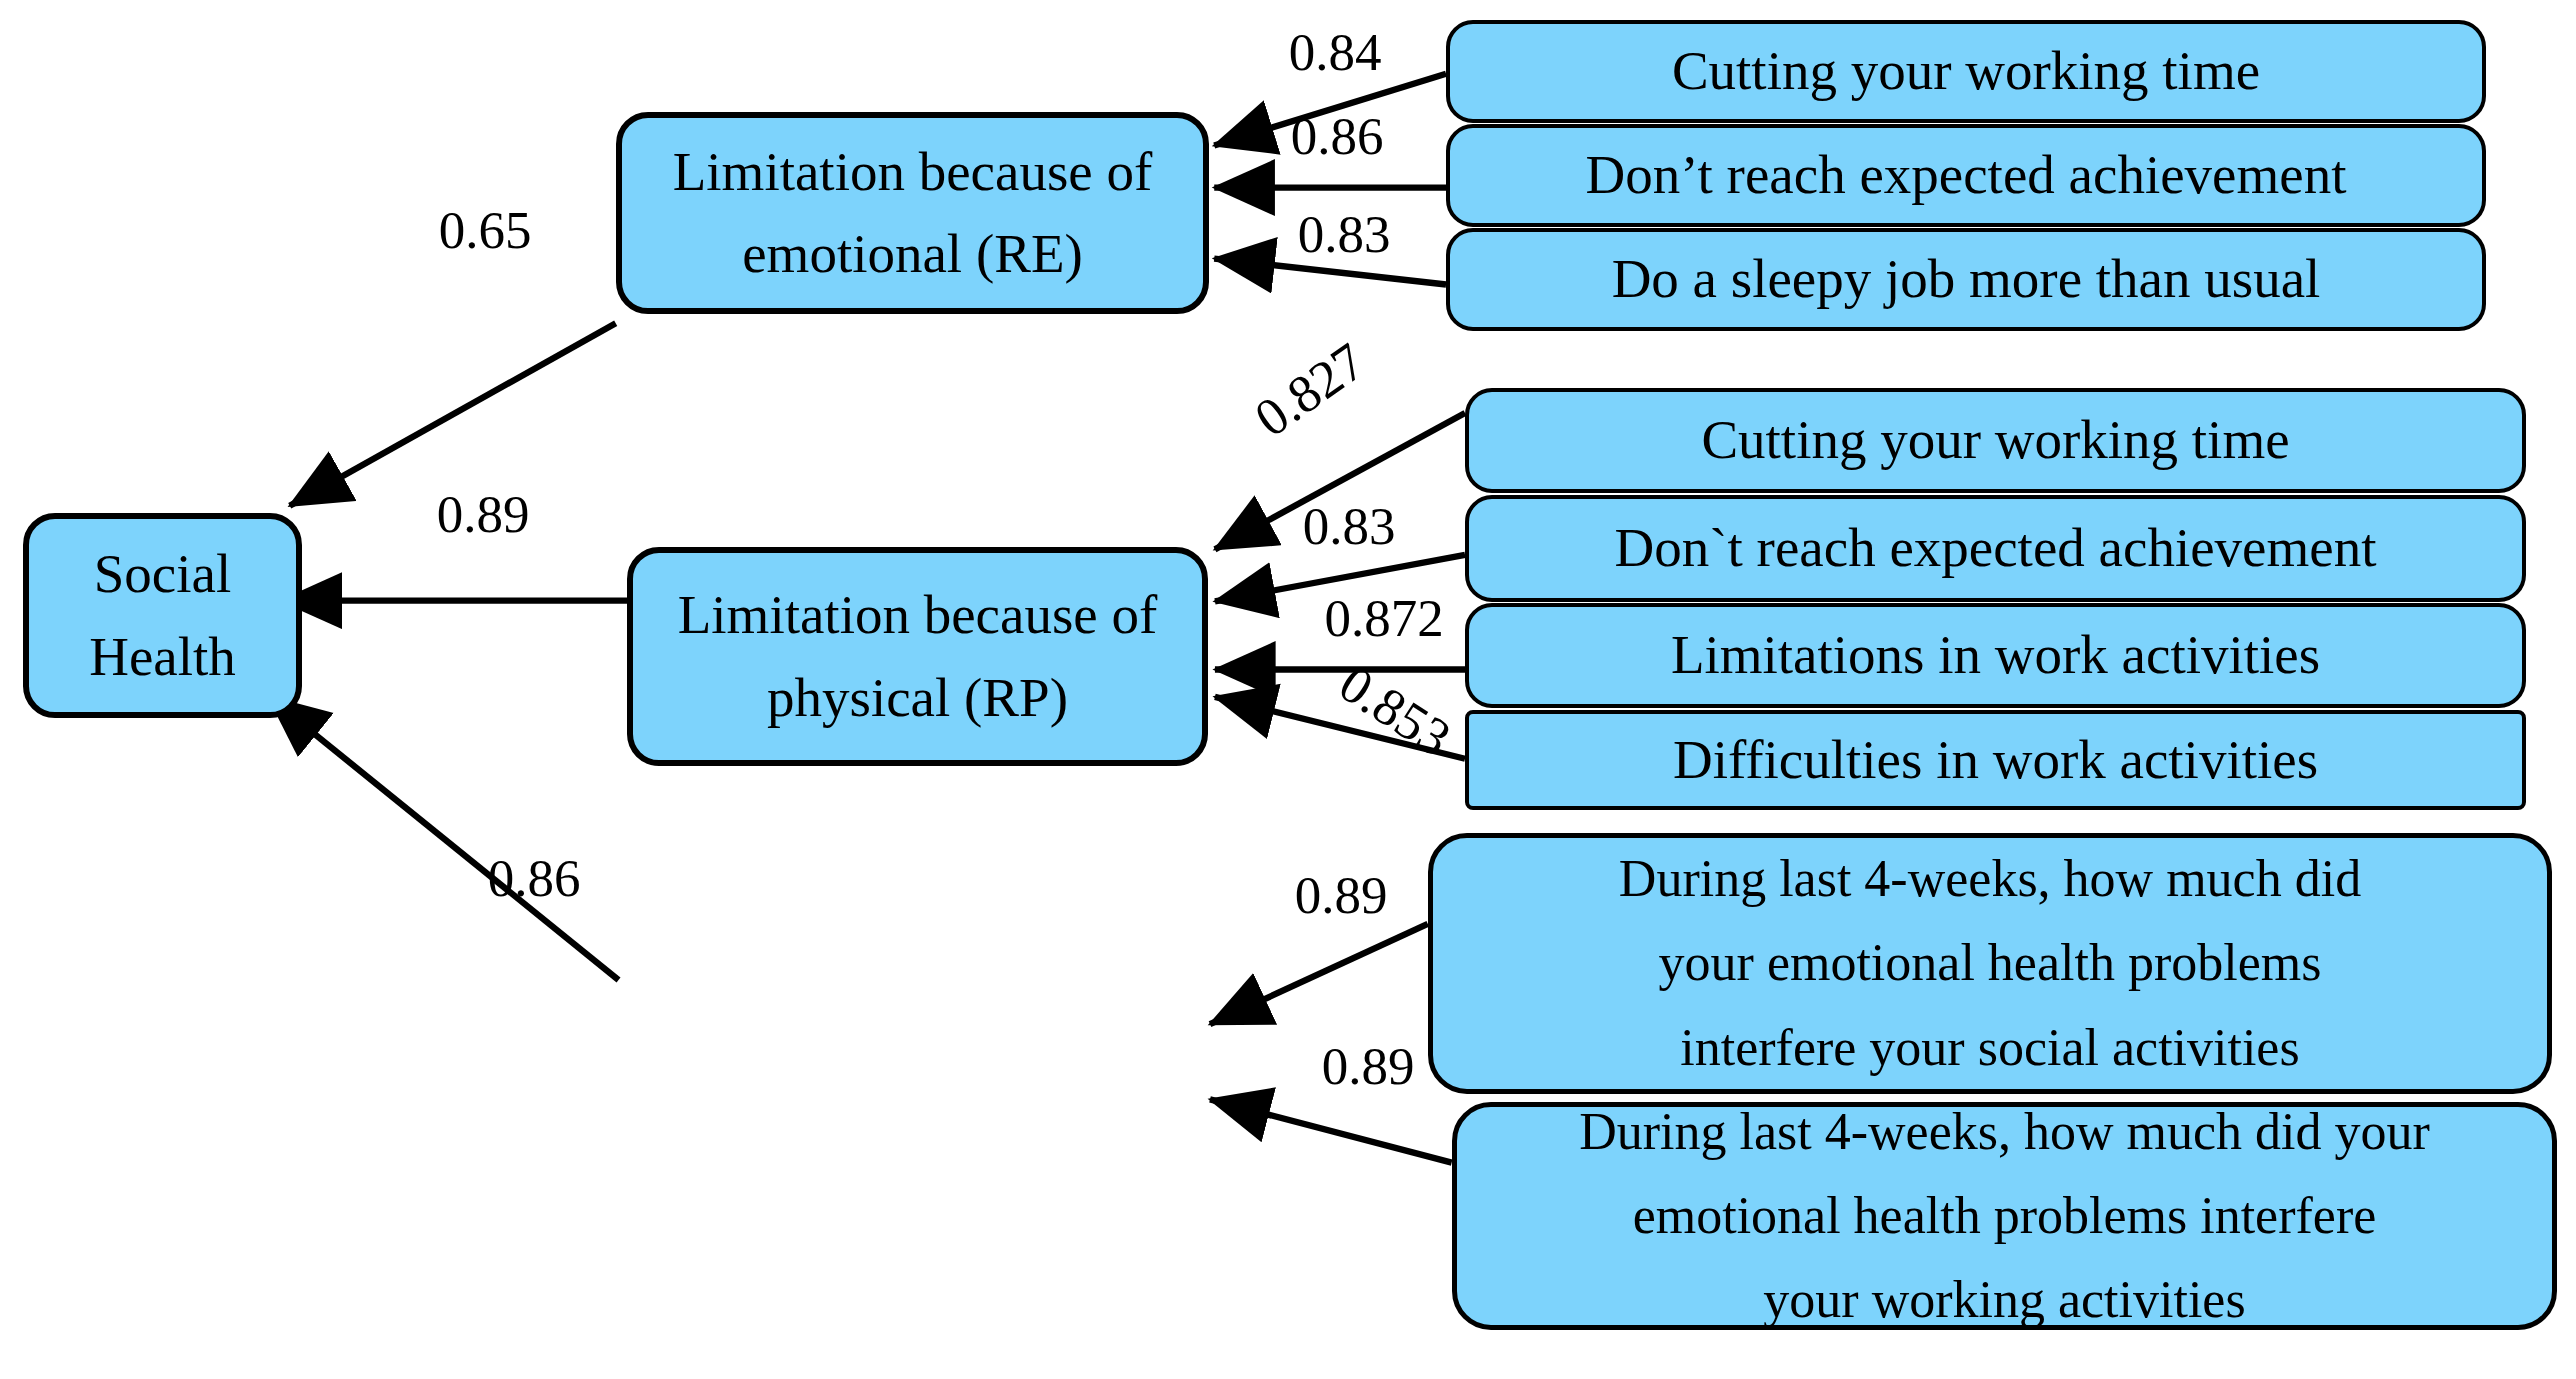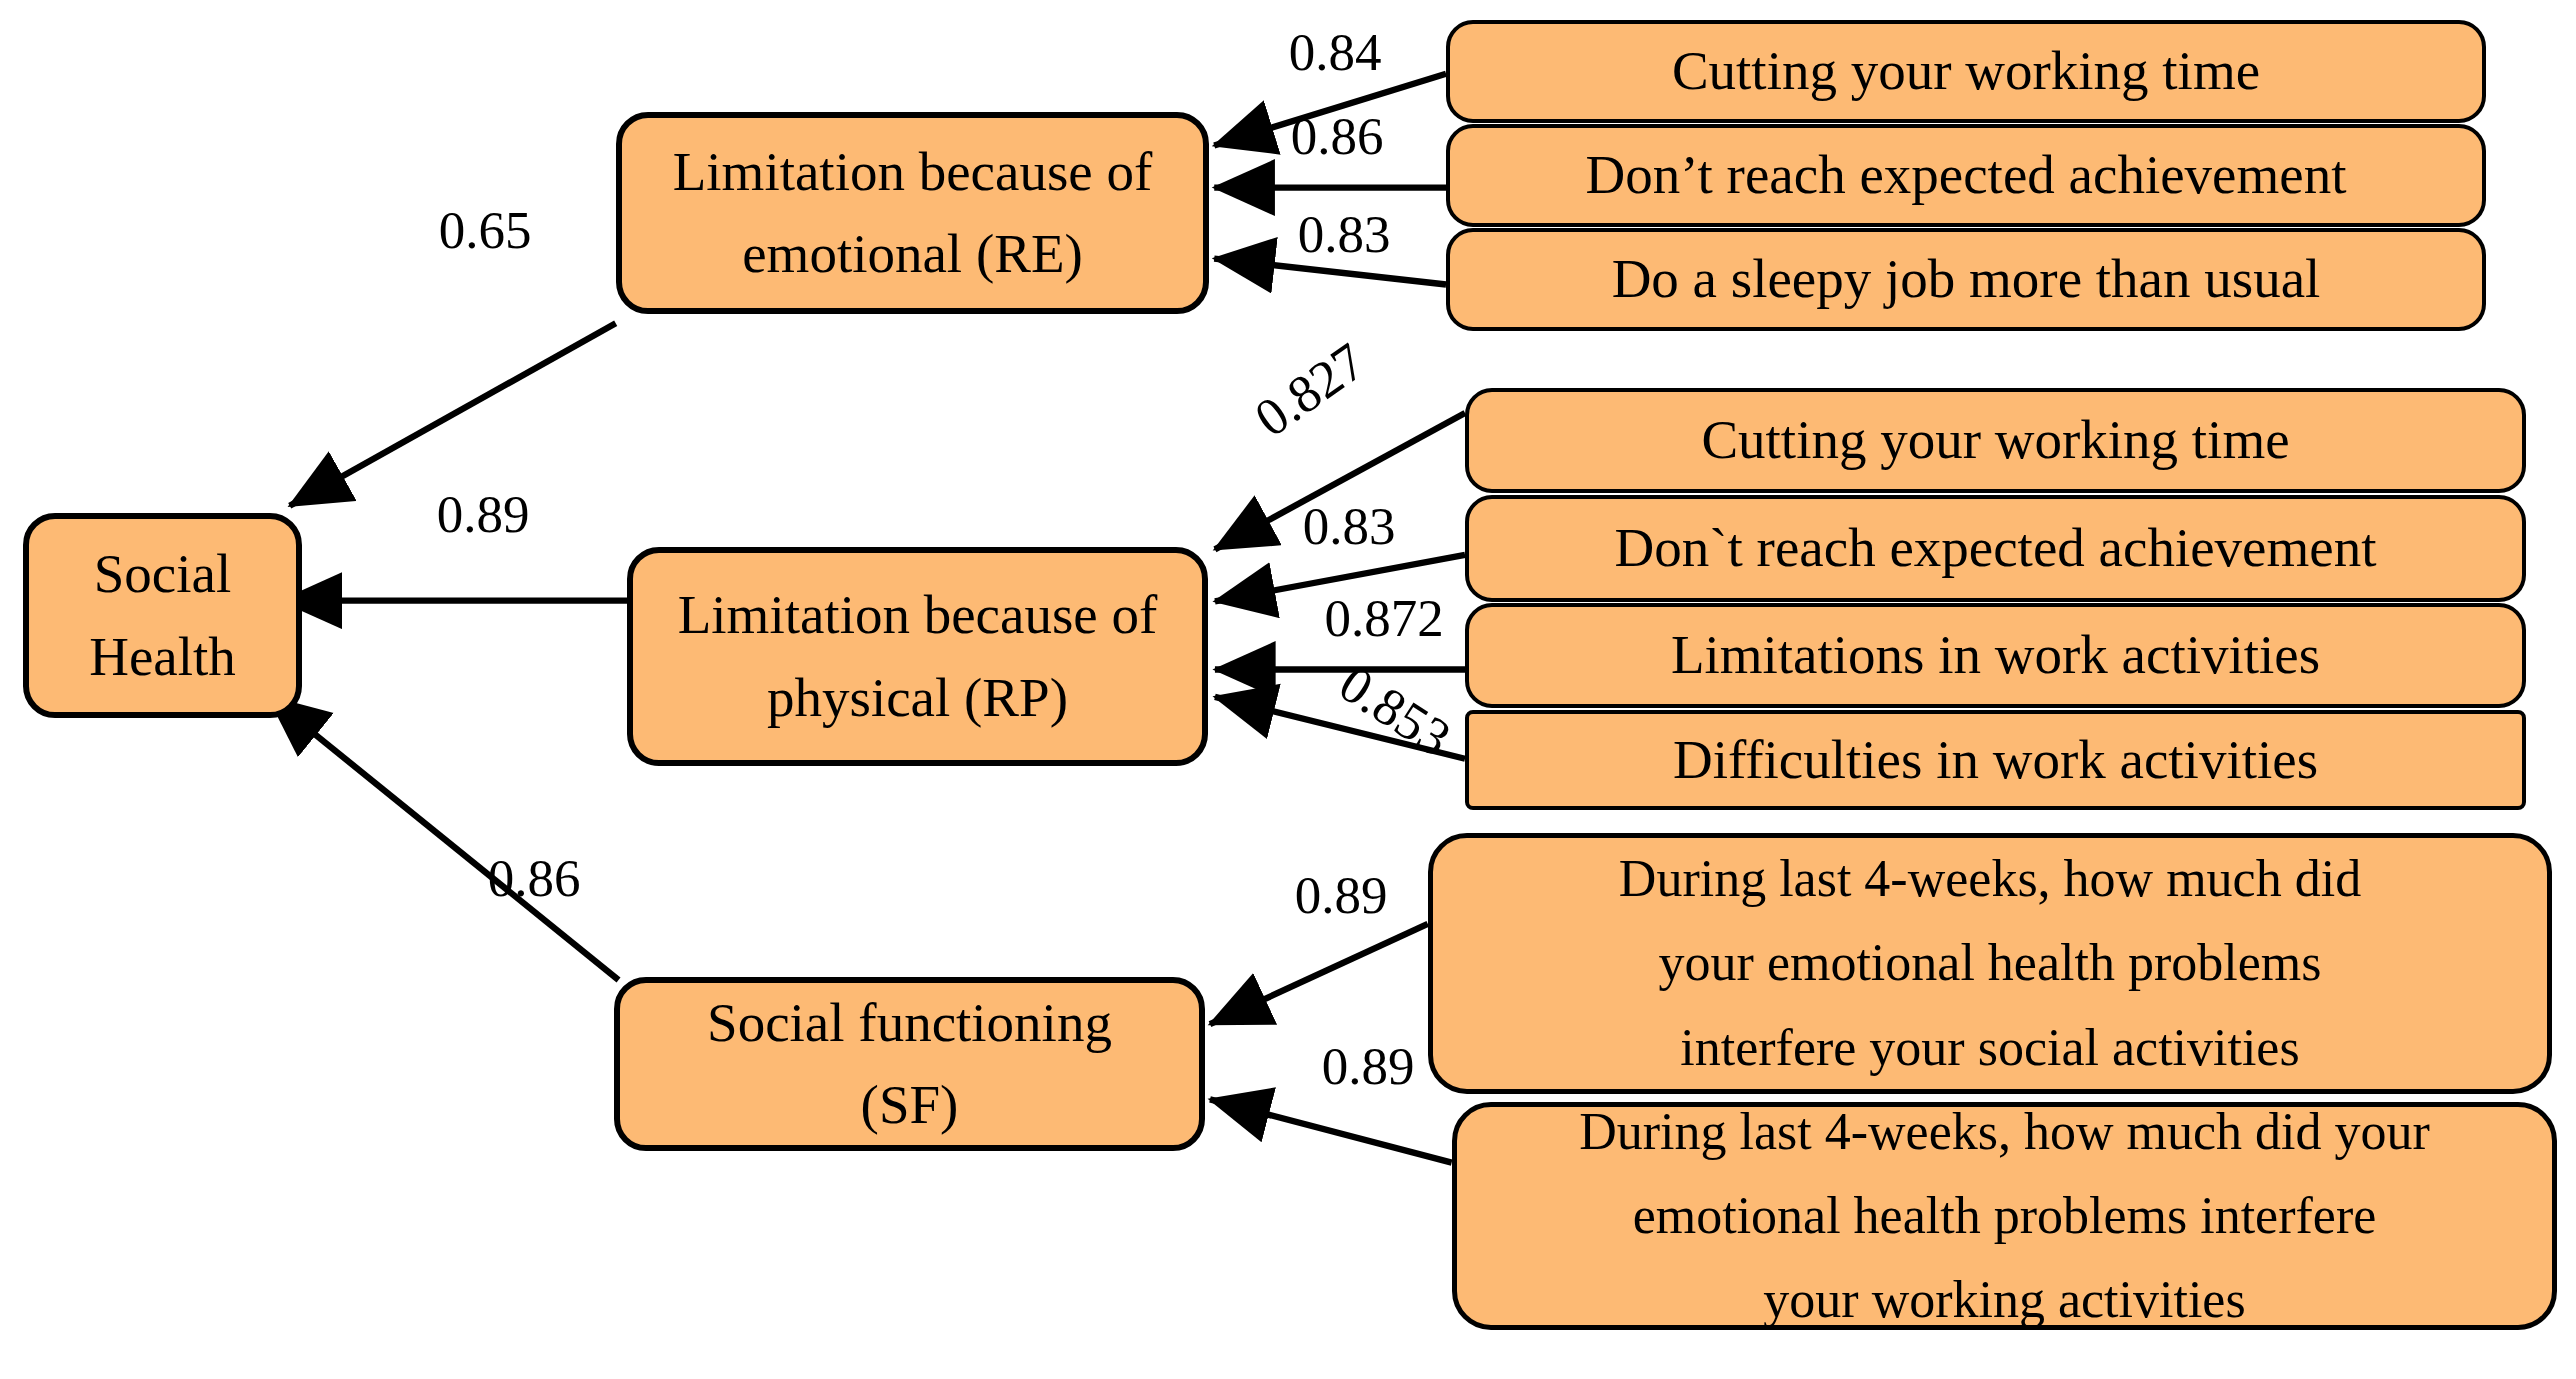--- a/index.html
+++ b/index.html
@@ -5,21 +5,21 @@
   html, body { margin:0; padding:0; }
   body {
     width:2576px; height:1379px; background:#ffffff;
     font-family:"Liberation Serif", serif; color:#000;
     position:relative; overflow:hidden;
   }
   #canvas { position:absolute; left:0; top:0; width:2576px; height:1379px; }
   #arrows { position:absolute; left:0; top:0; width:2576px; height:1379px; }
   .node {
     position:absolute; box-sizing:border-box;
-    background:#fdba74; border:5.6px solid #000; border-radius:32px;
+    background:#7dd3fc; border:5.6px solid #000; border-radius:32px;
     display:flex; align-items:center; justify-content:center;
     text-align:center; white-space:pre-line;
     font-size:55px; line-height:1.5; z-index:2;
   }
   .latent { border-width:6.3px; }
   .indicator { border-width:4.9px; border-radius:27px; font-size:55px; }
   .long-indicator { border-width:5.6px; border-radius:39px; font-size:52px; line-height:1.62; padding:0 10px; }
   .loading {
     position:absolute; font-size:53px; line-height:1; z-index:3;
     transform:translate(-50%,-50%); white-space:nowrap;
@@ -58,22 +58,20 @@
   </svg>
 
   <div class="node latent" style="left:23px;  top:513px;  width:279px; height:205px;">Social Health</div>
 
   <div class="node latent" style="left:616px; top:112px;  width:593px; height:202px;">Limitation because of
 emotional (RE)</div>
 
   <div class="node latent" style="left:627px; top:547px;  width:581px; height:219px;">Limitation because of
 physical (RP)</div>
 
-  <div class="node latent" style="left:614px; top:977px; width:591px; height:174px;">Social functioning
-(SF)</div>
 
   <div class="node indicator" style="left:1446px; top:19.7px;  width:1040px; height:103px;">Cutting your working time</div>
   <div class="node indicator" style="left:1446px; top:124px; width:1040px; height:103px;">Don’t reach expected achievement</div>
   <div class="node indicator" style="left:1446px; top:228px; width:1040px; height:103px;text-align:center;">Do a sleepy job more than usual</div>
 
   <div class="node indicator" style="left:1465px; top:388px;  width:1061px; height:105px;">Cutting your working time</div>
   <div class="node indicator" style="left:1465px; top:495px;  width:1061px; height:107px;">Don`t reach expected achievement</div>
   <div class="node indicator" style="left:1465px; top:603px;  width:1061px; height:105px;">Limitations in work activities</div>
   <div class="node indicator" style="left:1465px; top:710px; width:1061px; height:100px;border-radius:8px;">Difficulties in work activities</div>
 

